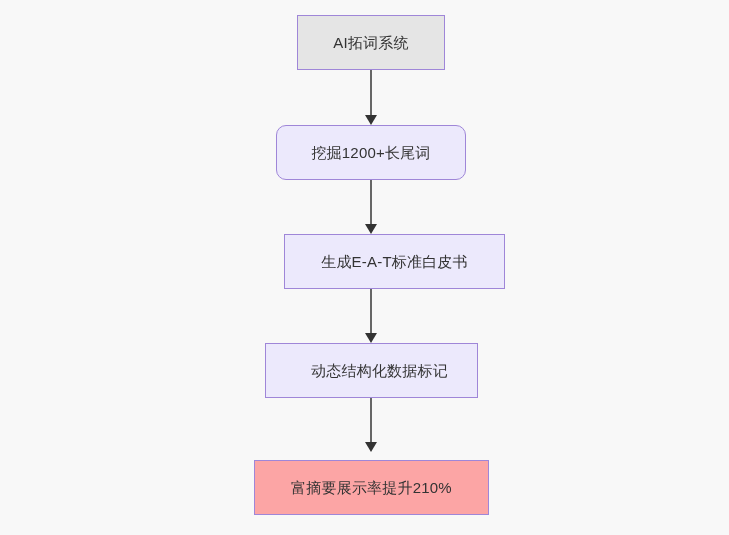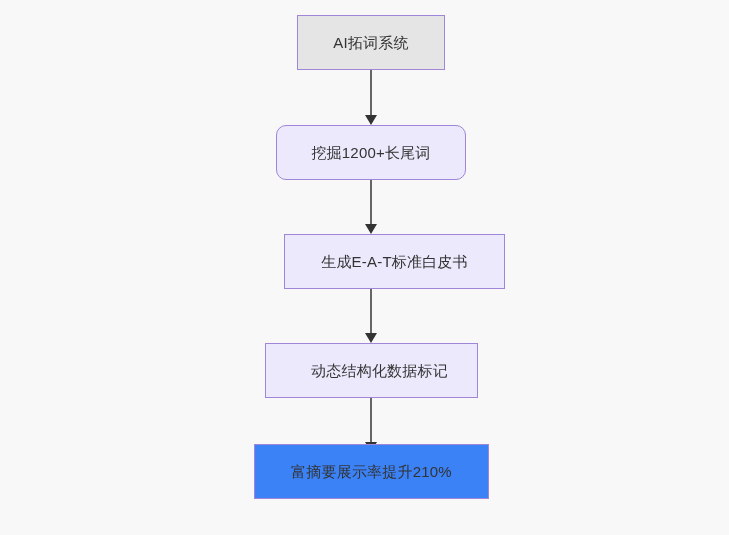--- a/index.html
+++ b/index.html
@@ -66,14 +66,14 @@
     <div class="connector" style="left: 360px; top: 398px; height: 54px;">
       <svg width="22" height="54">
         <line x1="11" y1="0" x2="11" y2="45" stroke="#666666" stroke-width="2"></line>
         <polygon points="5,44 17,44 11,54" fill="#333333"></polygon>
       </svg>
     </div>
     <div class="node" style="left: 297px; top: 15px; width: 148px; height: 55px; background: #e5e5e5; border-color: rgb(159, 134, 216); color: rgb(51, 51, 51);">AI拓词系统</div>
     <div class="node" style="left: 276px; top: 125px; width: 190px; height: 55px; background: rgb(236, 233, 252); border-color: rgb(159, 134, 216); color: rgb(51, 51, 51); border-radius: 10px;">挖掘1200+长尾词</div>
     <div class="node" style="left: 261px; top: 234px; width: 221px; height: 55px; background: rgb(236, 233, 252); border-color: rgb(159, 134, 216); color: rgb(51, 51, 51); margin-left: 23px;">生成E-A-T标准白皮书</div>
     <div class="node" style="left: 265px; top: 343px; width: 213px; height: 55px; background: rgb(236, 233, 252); border-color: rgb(159, 134, 216); color: rgb(51, 51, 51); padding-left: 16px;">动态结构化数据标记</div>
-    <div class="node" style="left: 254px; top: 444px; width: 235px; height: 55px; background: #3b82f6; border-color: rgb(159, 134, 216); color: rgb(51, 51, 51);">富摘要展示率提升210%</div>
+    <div class="node" style="left: 254px; top: 460px; width: 235px; height: 55px; background: #fca5a5; border-color: rgb(159, 134, 216); color: rgb(51, 51, 51);">富摘要展示率提升210%</div>
   </div>
 
 </body></html>

